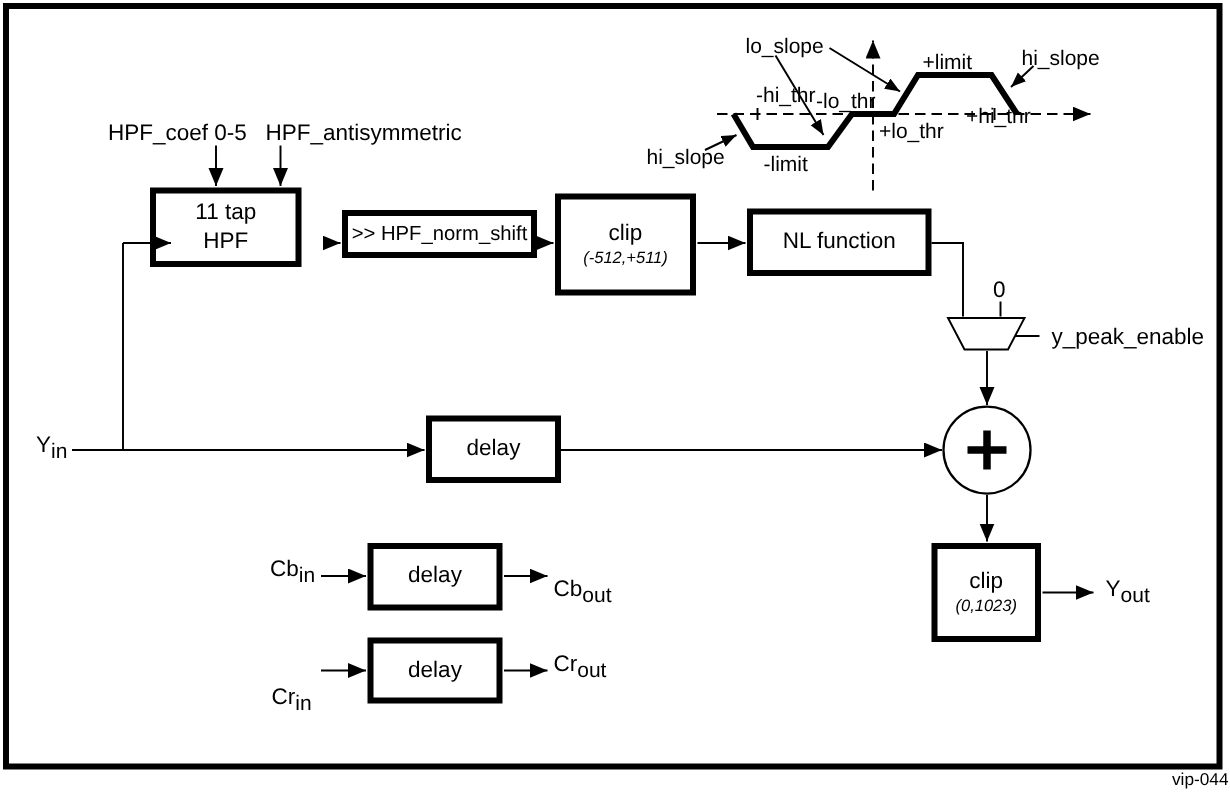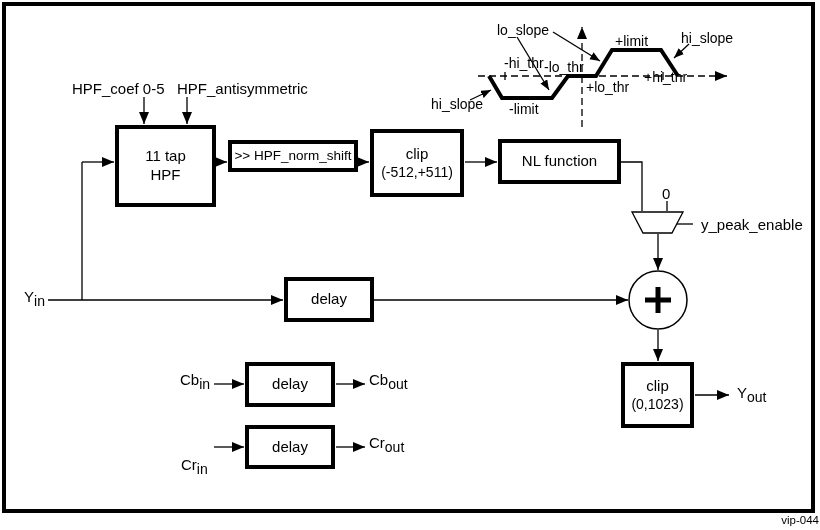--- a/index.html
+++ b/index.html
@@ -12,21 +12,21 @@
   }
   .frame {
     position: absolute; left: 2px; top: 2px; width: 813px; height: 511px;
     border: 4px solid #000;
   }
   .box {
     position: absolute; border: 4px solid #000; background: #fff;
     display: flex; flex-direction: column; align-items: center; justify-content: center;
     text-align: center; font-size: 15px; line-height: 1.25; z-index: 2;
   }
-  .box .sub-line { font-size: 14px; }
+  .box .sub-line { font-size: 11px; font-style: italic; }
   .box.small-text { font-size: 13.5px; }
   .lbl { position: absolute; font-size: 15px; white-space: nowrap; z-index: 3; }
   .g-lbl { position: absolute; font-size: 14px; white-space: nowrap; z-index: 3; }
   sub { font-size: 14px; line-height: 1; }
   .caption { position: absolute; font-size: 11.5px; z-index: 3; }
   svg.overlay { position: absolute; left: 0; top: 0; z-index: 4; pointer-events: none; }
   .w { stroke: #000; stroke-width: 1.3; fill: none; }
   .thick { stroke: #000; stroke-width: 4; fill: none; }
   .shape { stroke: #000; stroke-width: 1.3; fill: #fff; }
   .plus { stroke: #000; stroke-width: 5; fill: none; }
@@ -34,21 +34,21 @@
   marker path { fill: #000; stroke: none; }
 </style>
 </head>
 <body>
 
 <div class="frame"></div>
 
 <div class="lbl" style="left:72px;top:80px">HPF_coef 0-5</div>
 <div class="lbl" style="left:177px;top:80px">HPF_antisymmetric</div>
 
-<div class="box" style="left:115px;top:125px;width:101px;height:82px">
+<div class="box" style="left:100px;top:125px;width:101px;height:53px">
   <div>11 tap</div>
   <div>HPF</div>
 </div>
 
 <div class="box small-text" style="left:228px;top:140px;width:130px;height:32px">
   <div>&gt;&gt; HPF_norm_shift</div>
 </div>
 
 <div class="box" style="left:370px;top:129px;width:94px;height:68px">
   <div>clip</div>
@@ -75,21 +75,21 @@
   <div>clip</div>
   <div class="sub-line">(0,1023)</div>
 </div>
 
 <div class="lbl" style="left:662px;top:185px">0</div>
 <div class="lbl" style="left:701px;top:216px">y_peak_enable</div>
 
 <div class="lbl" style="left:24px;top:288px"><span>Y</span><sub>in</sub></div>
 <div class="lbl" style="left:737px;top:384px"><span>Y</span><sub>out</sub></div>
 <div class="lbl" style="left:180px;top:371px"><span>Cb</span><sub>in</sub></div>
-<div class="lbl" style="left:369px;top:371px"><span>Cb</span><sub>out</sub></div>
+<div class="lbl" style="left:369px;top:384px"><span>Cb</span><sub>out</sub></div>
 <div class="lbl" style="left:181px;top:456px"><span>Cr</span><sub>in</sub></div>
 <div class="lbl" style="left:369px;top:434px"><span>Cr</span><sub>out</sub></div>
 
 <div class="g-lbl" style="left:497px;top:22px">lo_slope</div>
 <div class="g-lbl" style="left:615px;top:33px">+limit</div>
 <div class="g-lbl" style="left:681px;top:30px">hi_slope</div>
 <div class="g-lbl" style="left:504px;top:55px">-hi_thr</div>
 <div class="g-lbl" style="left:544px;top:59px">-lo_thr</div>
 <div class="g-lbl" style="left:586px;top:79px">+lo_thr</div>
 <div class="g-lbl" style="left:644px;top:69px">+hi_thr</div>

